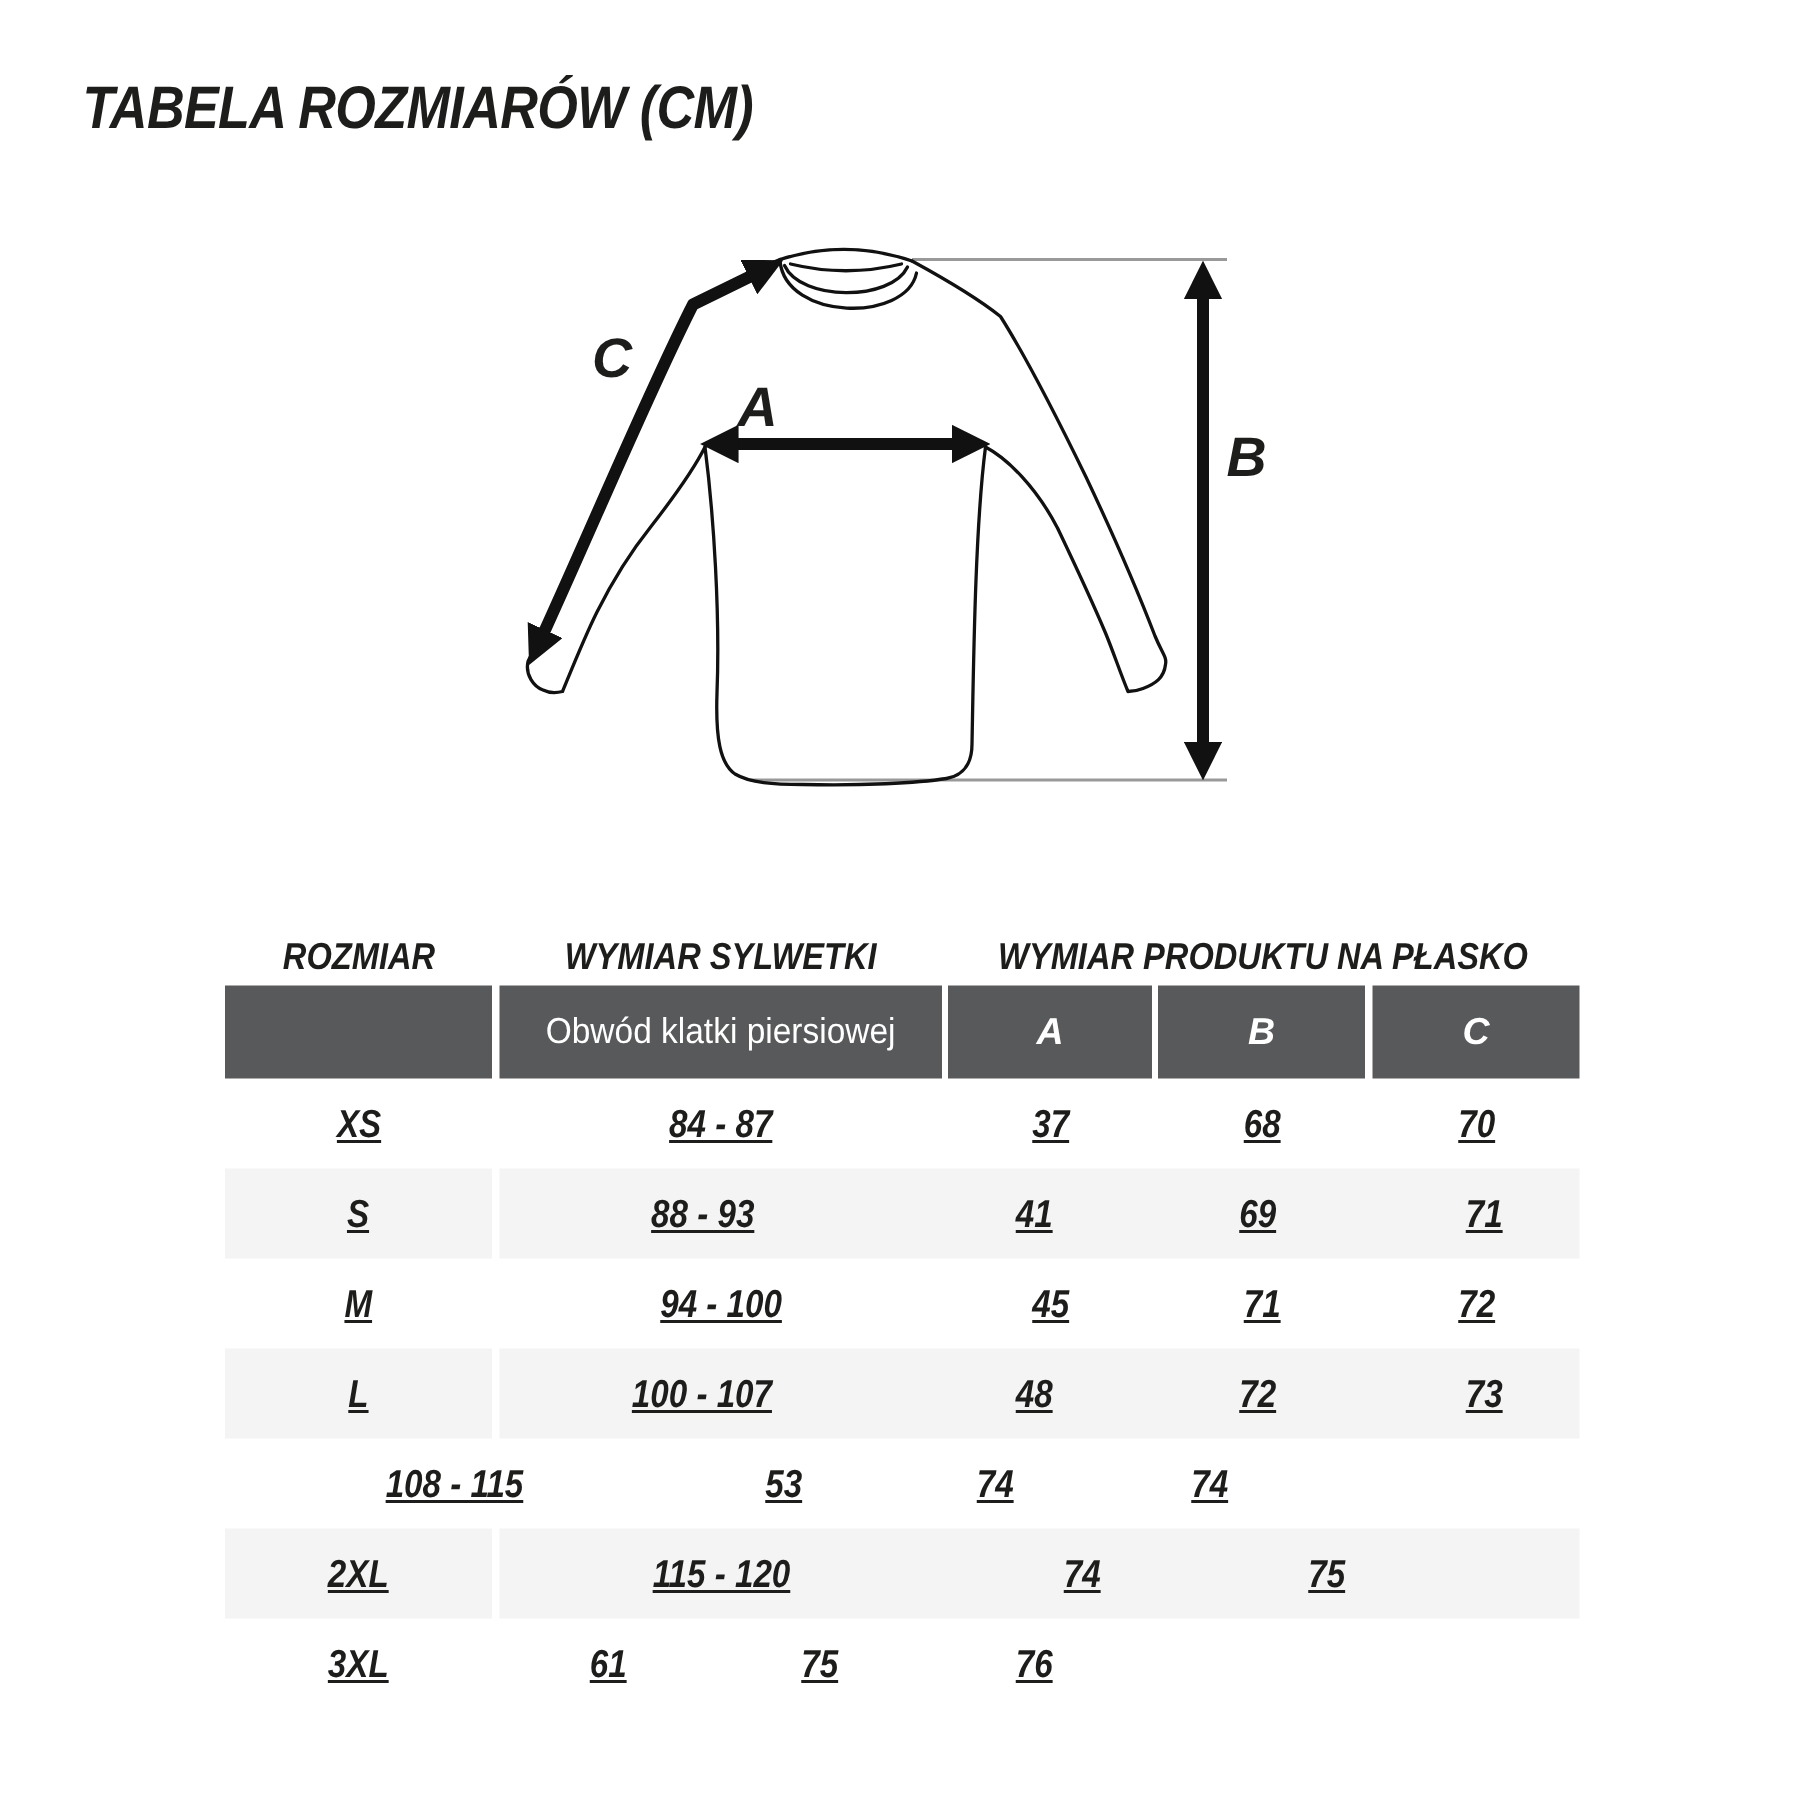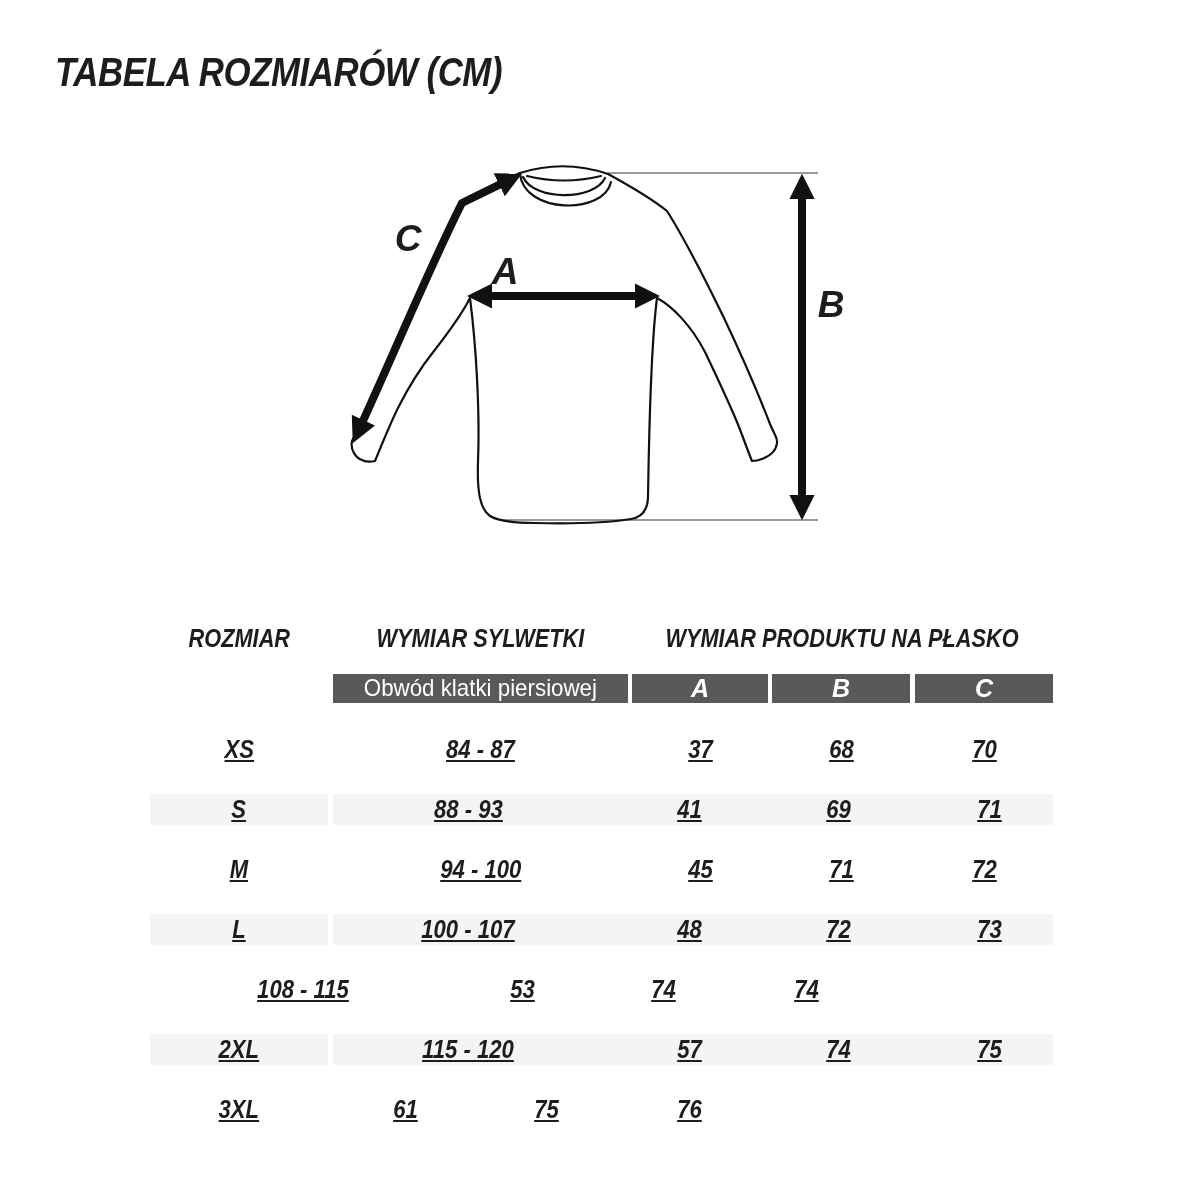--- a/index.html
+++ b/index.html
@@ -23,21 +23,21 @@
   .title{
     position:absolute;left:55px;top:50px;
     font-size:40px;font-weight:700;font-style:italic;
     letter-spacing:-0.5px;
     transform:scaleX(.87);transform-origin:left center;
     white-space:nowrap;
   }
   .diagram{position:absolute;left:330px;top:135px;}
   
   .size-table{position:absolute;left:150px;top:612px;width:903px;}
-  .trow{display:flex;align-items:center;}
+  .trow{display:flex;}
   .cell{display:flex;align-items:center;justify-content:center;}
   .c-size{width:178px;}
   .rest{display:flex;width:720px;margin-left:5px;}
   .c-chest{width:295px;}
   .c-a{width:136px;margin-left:4px;}
   .c-b{width:138px;margin-left:4px;}
   .c-c{width:138px;margin-left:5px;}
   
   .grouprow{height:45px;align-items:flex-end;padding-bottom:4px;}
   .grouprow .cell{align-items:flex-end;height:100%;}
@@ -269,23 +269,20 @@
     </div>
 
     <div class="trow datarow stripe">
       <div class="cell c-size">
           <span class="val">2XL</span>
         </div>
       <div class="rest">
         <div class="cell c-chest">
             <span class="val">115 - 120</span>
           </div>
-        <div class="cell c-a">
-            <span class="val">57</span>
-          </div>
         <div class="cell c-b">
             <span class="val">74</span>
           </div>
         <div class="cell c-c">
             <span class="val">75</span>
           </div>
       </div>
     </div>
 
     <div class="trow datarow">

